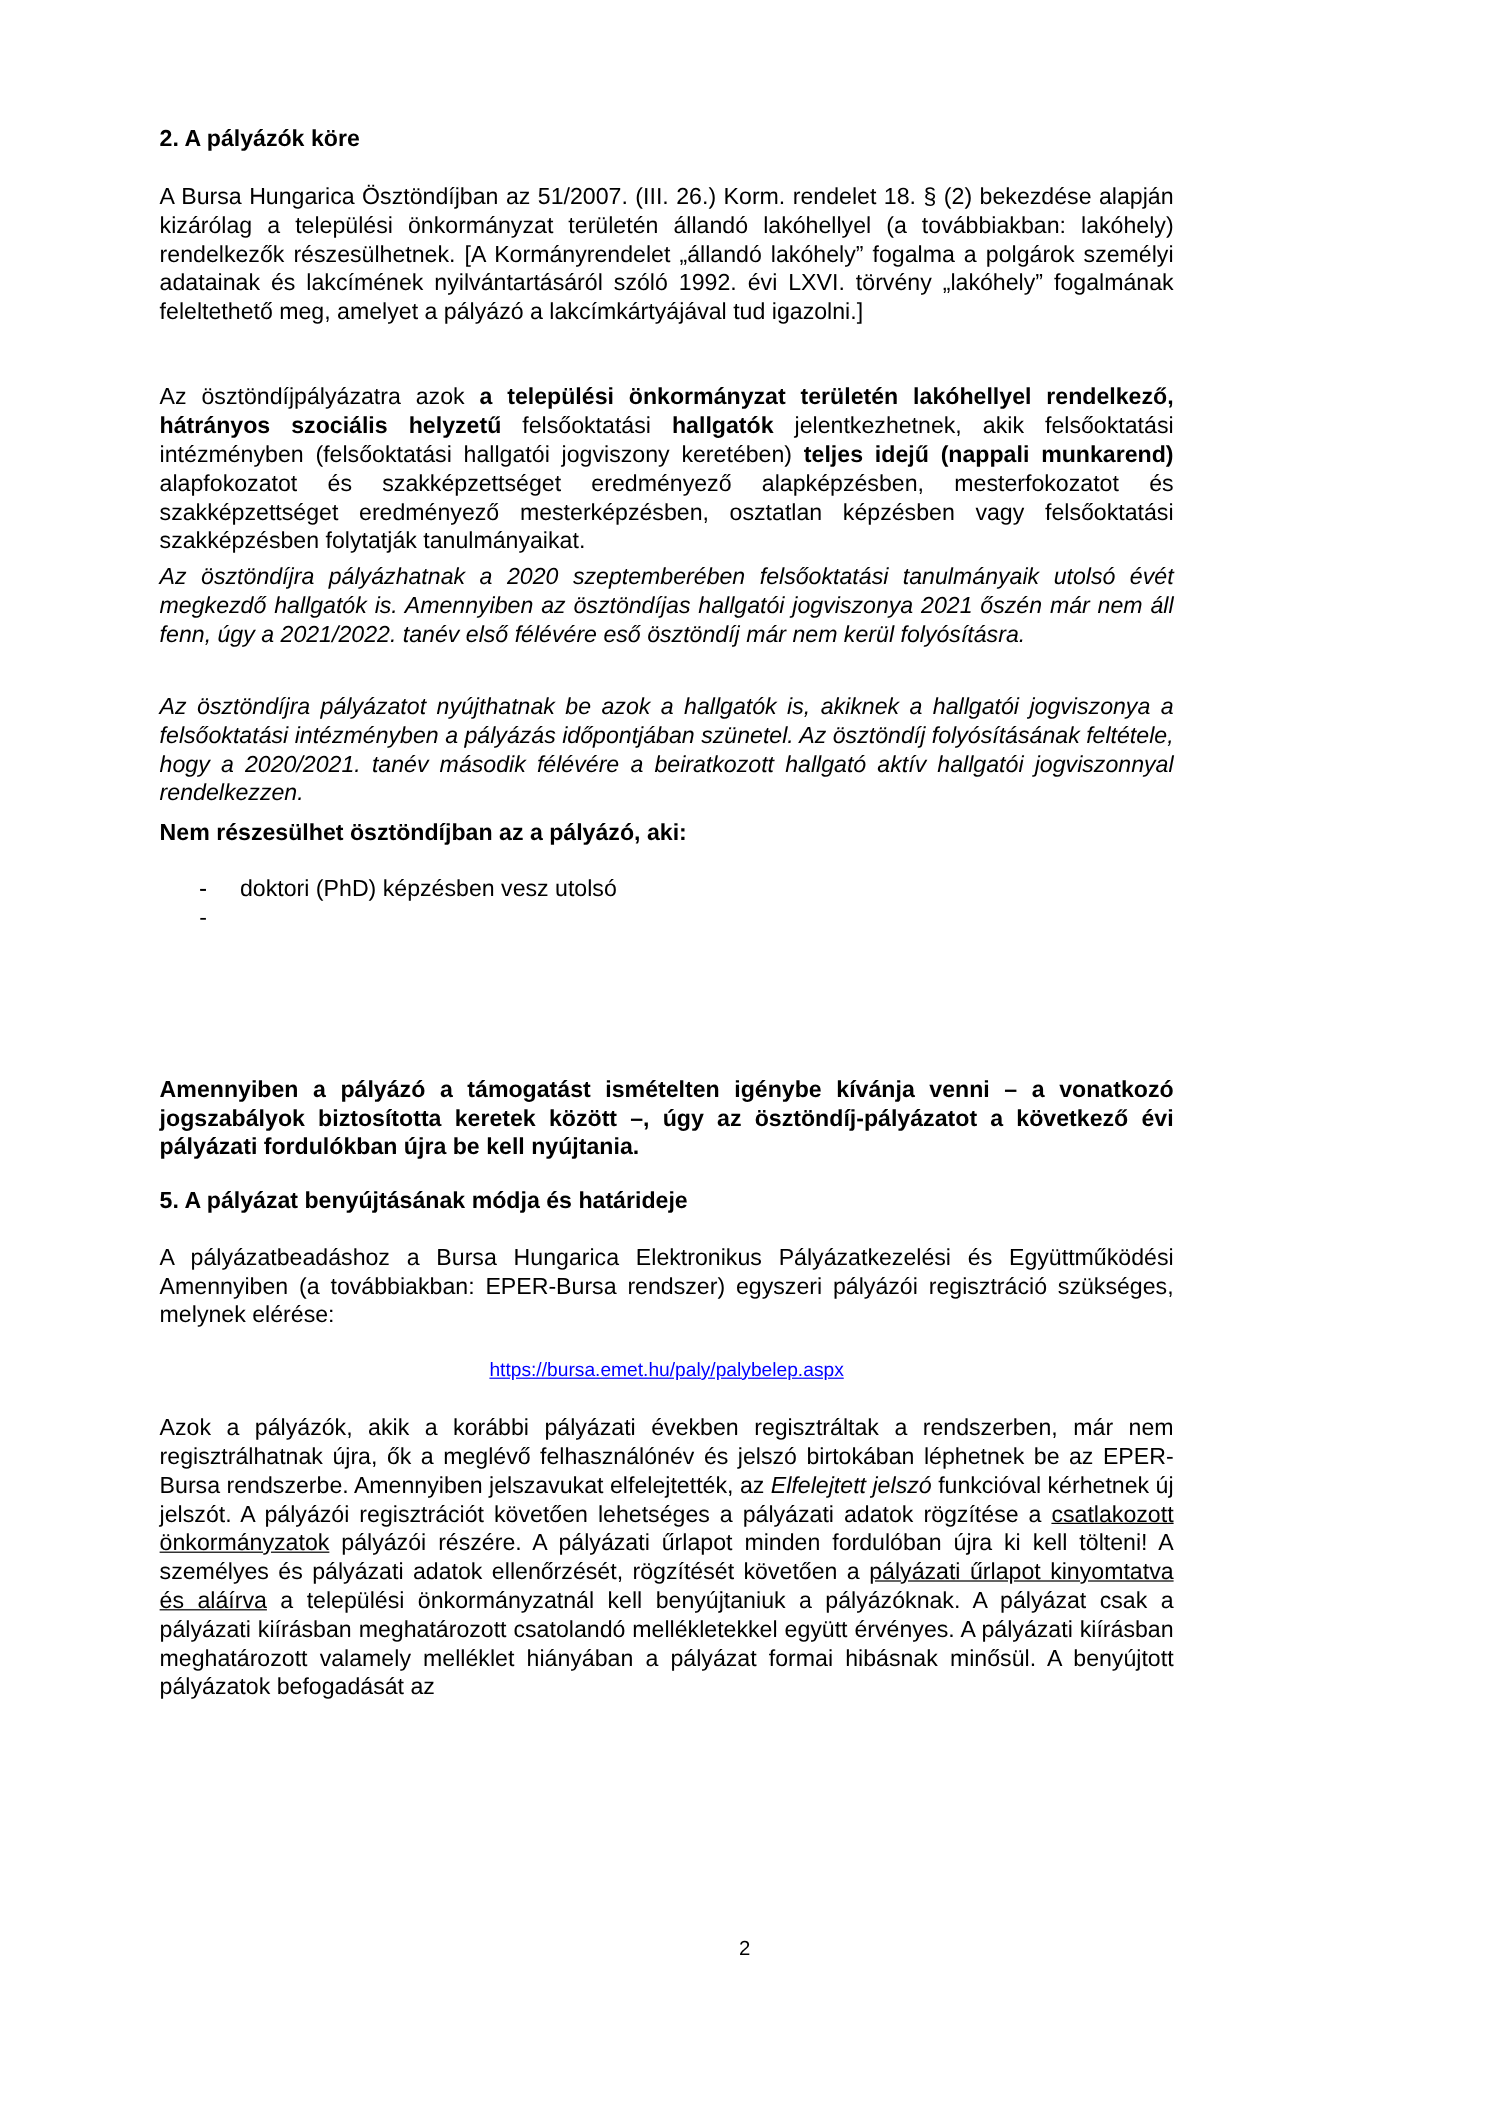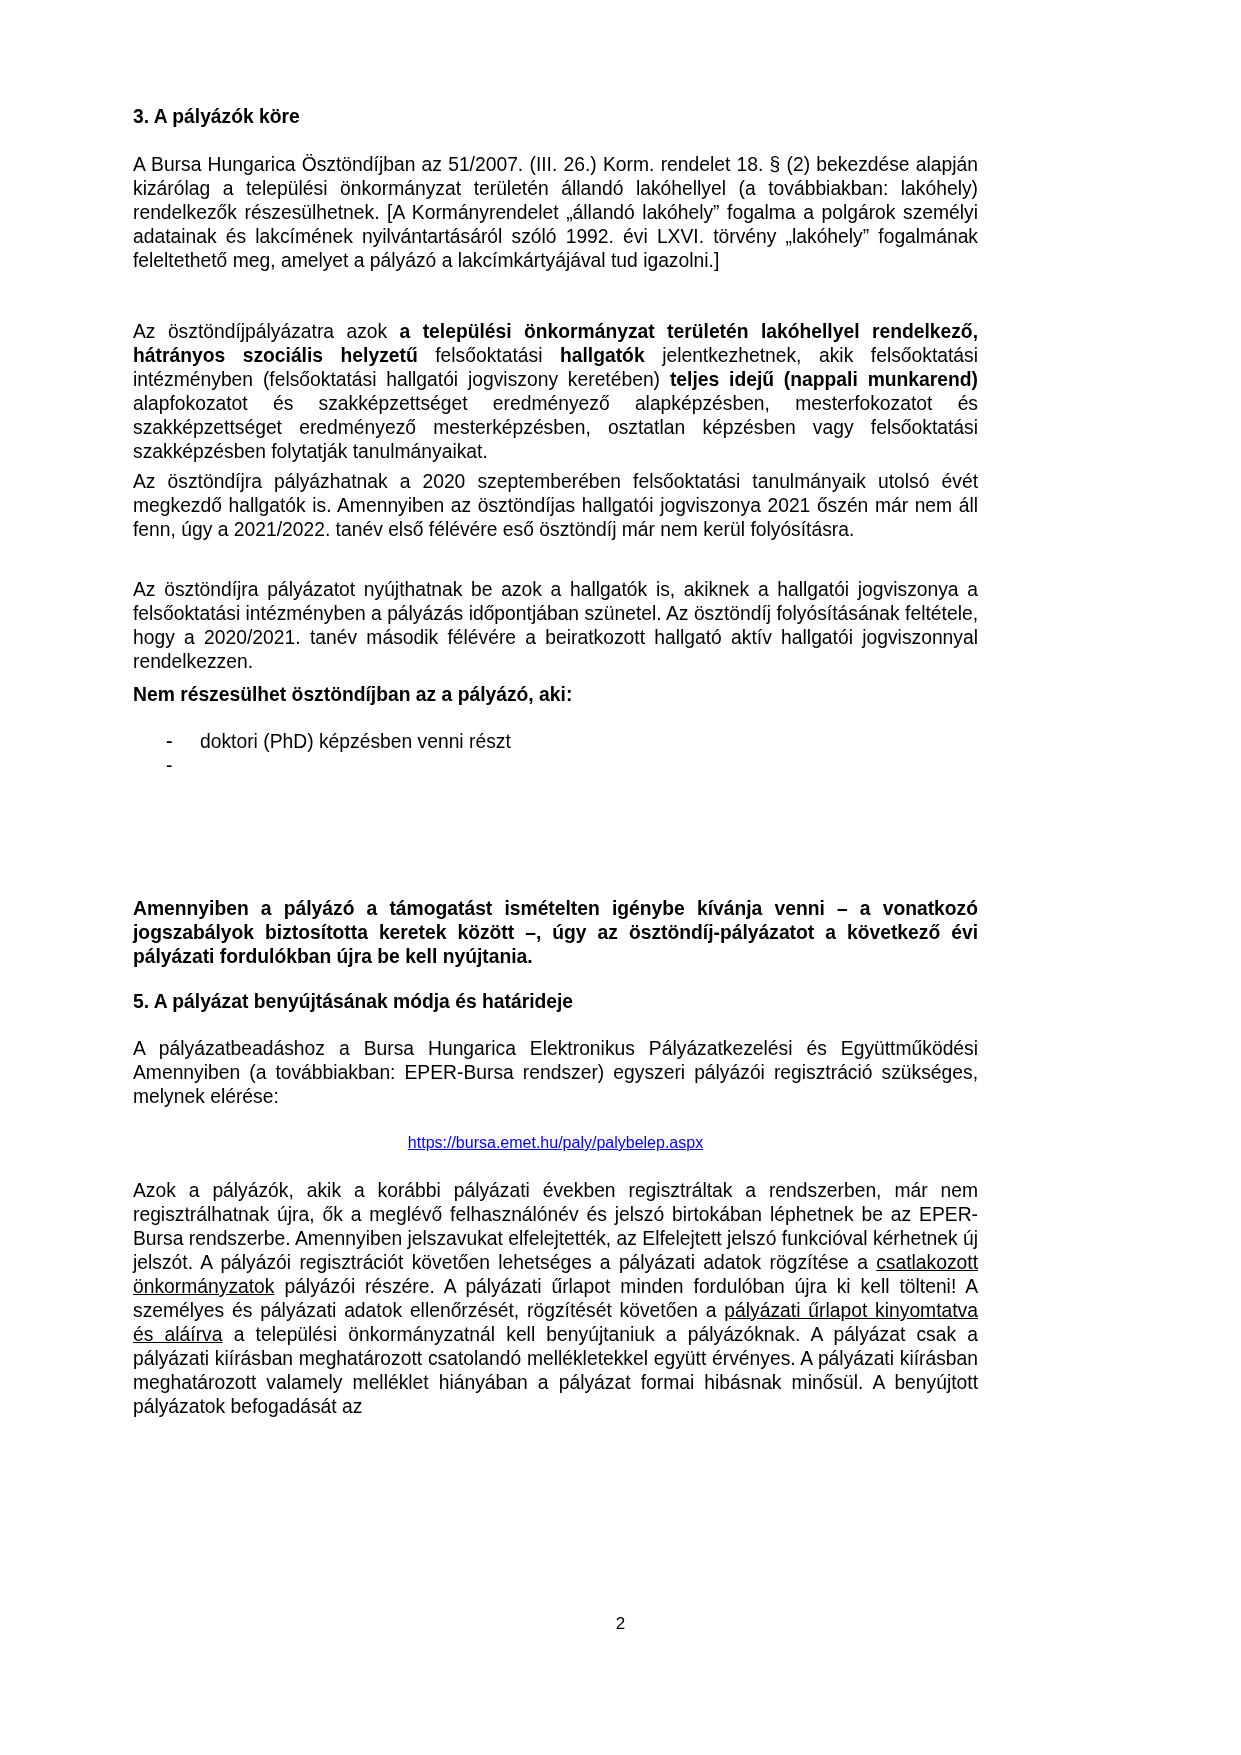--- a/index.html
+++ b/index.html
@@ -3,56 +3,56 @@
 <meta charset="utf-8">
 <style>
   html, body { margin: 0; padding: 0; background: #ffffff; }
   body { width: 1241px; height: 1755px; position: relative; overflow: hidden;
          font-family: "Liberation Sans", sans-serif; color: #000; }
   .page { position: absolute; left: 133px; top: 0; width: 845px; }
   .blk { position: absolute; left: 0; width: 845px; font-size: 19.3px; line-height: 24px;
          text-align: justify; text-align-last: left; }
   .h { font-weight: bold; }
   .b { font-weight: bold; }
-  .i { }
+  .i { font-style: italic; }
   .u { text-decoration: underline; }
   .list { position: absolute; left: 0; width: 845px; font-size: 19.3px; line-height: 24px; }
   .li { position: relative; padding-left: 67px; text-align: justify; text-align-last: left; }
   .dash { position: absolute; left: 33px; top: 0; }
   .link { position: absolute; left: 0; width: 845px; text-align: center; font-size: 16px; line-height: 24px; }
   .link a { color: #0000ff; text-decoration: underline; }
   .pnum { position: absolute; left: 0; width: 1241px; top: 1614px; text-align: center;
           font-size: 17px; line-height: 20px; }
 </style>
 </head>
 <body>
 
 <div class="page">
 
-  <div class="blk h" style="top:105px;">3. A pályázók köre</div>
+  <div class="blk h" style="top:105px;">2. A pályázók köre</div>
 
   <div class="blk" style="top:153px;">A Bursa Hungarica Ösztöndíjban az 51/2007. (III. 26.) Korm. rendelet 18. § (2) bekezdése alapján kizárólag a települési önkormányzat területén állandó lakóhellyel (a továbbiakban: lakóhely) rendelkezők részesülhetnek. [A Kormányrendelet „állandó lakóhely” fogalma a polgárok személyi adatainak és lakcímének nyilvántartásáról szóló 1992. évi LXVI. törvény „lakóhely” fogalmának feleltethető meg, amelyet a pályázó a lakcímkártyájával tud igazolni.]</div>
 
   <div class="blk" style="top:320px;">
     <span>Az ösztöndíjpályázatra azok </span><span class="b">a települési önkormányzat területén lakóhellyel rendelkező, hátrányos szociális helyzetű</span><span> felsőoktatási </span><span class="b">hallgatók</span><span> jelentkezhetnek, akik felsőoktatási intézményben (felsőoktatási hallgatói jogviszony keretében) </span><span class="b">teljes idejű (nappali munkarend)</span><span> alapfokozatot és szakképzettséget eredményező alapképzésben, mesterfokozatot és szakképzettséget eredményező mesterképzésben, osztatlan képzésben vagy felsőoktatási szakképzésben folytatják tanulmányaikat.</span>
   </div>
 
   <div class="blk i" style="top:470px;">Az ösztöndíjra pályázhatnak a 2020 szeptemberében felsőoktatási tanulmányaik utolsó évét megkezdő hallgatók is. Amennyiben az ösztöndíjas hallgatói jogviszonya 2021 őszén már nem áll fenn, úgy a 2021/2022. tanév első félévére eső ösztöndíj már nem kerül folyósításra.</div>
 
   <div class="blk i" style="top:565px;margin-top:13px;">Az ösztöndíjra pályázatot nyújthatnak be azok a hallgatók is, akiknek a hallgatói jogviszonya a felsőoktatási intézményben a pályázás időpontjában szünetel. Az ösztöndíj folyósításának feltétele, hogy a 2020/2021. tanév második félévére a beiratkozott hallgató aktív hallgatói jogviszonnyal rendelkezzen.</div>
 
   <div class="blk b" style="top:683px;">Nem részesülhet ösztöndíjban az a pályázó, aki:</div>
 
   <div class="list" style="top:730px;">
     <div class="li">
       <span class="dash">-</span>
     </div>
     <div class="li">
       <span class="dash">-</span>
-      <span>doktori (PhD) képzésben venni részt</span>
+      <span>doktori (PhD) képzésben vesz utolsó</span>
     </div>
     <div class="li">
       <span class="dash">-</span>
     </div>
   </div>
 
   <div class="blk b" style="top:897px;">Amennyiben a pályázó a támogatást ismételten igénybe kívánja venni – a vonatkozó jogszabályok biztosította keretek között –, úgy az ösztöndíj-pályázatot a következő évi pályázati fordulókban újra be kell nyújtania.</div>
 
   <div class="blk h" style="top:990px;">5. A pályázat benyújtásának módja és határideje</div>
 

